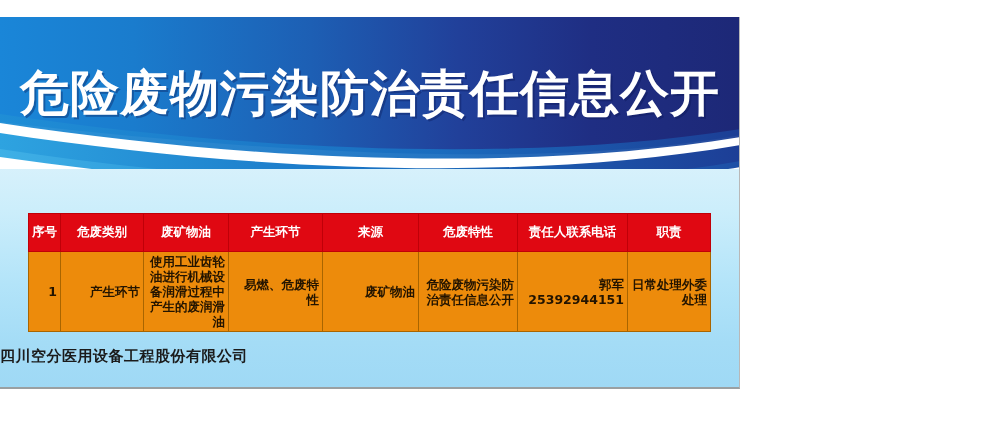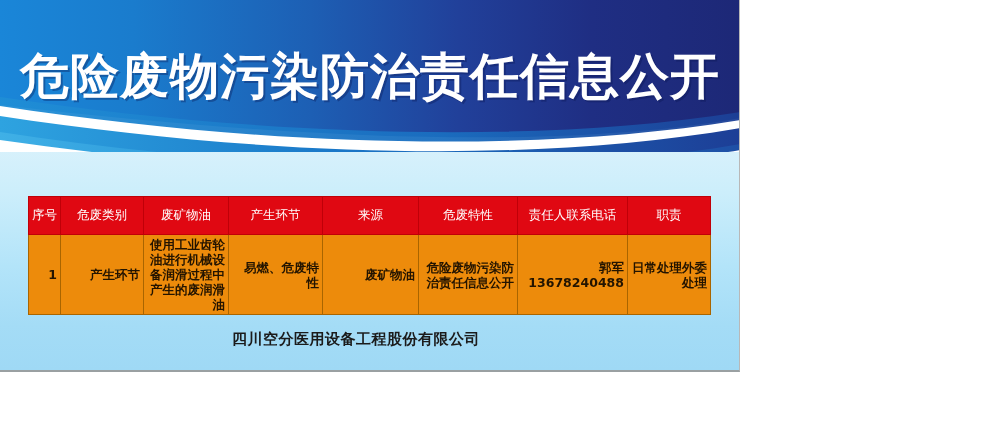--- a/index.html
+++ b/index.html
@@ -10,21 +10,21 @@
   body {
     width: 1000px;
     height: 442px;
     overflow: hidden;
     font-family: "DejaVu Sans", "Liberation Sans", sans-serif;
   }
 
   #poster {
     position: absolute;
     left: 0;
-    top: 0;
+    top: 17px;
     width: 740px;
     height: 372px;
     overflow: hidden;
     border-right: 1px solid #b8b8b8;
     border-bottom: 2px solid #9aa0a2;
     box-sizing: border-box;
     background: linear-gradient(to bottom,
         #fdfeff 0%,
         #f4fbfe 8%,
         #e3f4fc 28%,
@@ -68,21 +68,21 @@
     top: 196px;
     width: 682px;
     border-collapse: collapse;
     table-layout: fixed;
     border: 1px solid #9a6000;
   }
   #waste-table th {
     background: #e00812;
     color: #ffffff;
     font-size: 12.5px;
-    font-weight: normal;
+    font-weight: bold;
     height: 33px;
     padding: 2px 1px;
     border: 1px solid #c00008;
     vertical-align: middle;
     letter-spacing: 0px;
     white-space: nowrap;
   }
   #waste-table td {
     background: #ed8b0b;
     color: #231400;
@@ -97,21 +97,21 @@
   }
   td.cell-wrap { line-height: 14.5px; }
   .phone-line { font-family: "DejaVu Sans", "Liberation Sans", sans-serif; }
 
   
   .company-name {
     position: absolute;
     left: 0;
     top: 330px;
     width: 712px;
-    text-align: center;
+    text-align: left;
     font-size: 15px;
     font-weight: bold;
     color: #1b1b1b;
     letter-spacing: 0.5px;
     font-family: "DejaVu Sans", "Liberation Sans", sans-serif;
   }
 </style>
 </head>
 <body>
 
@@ -188,21 +188,21 @@
     <tbody>
       <tr>
         <td>1</td>
         <td>产生环节</td>
         <td class="cell-wrap">使用工业齿轮油进行机械设备润滑过程中产生的废润滑油</td>
         <td class="cell-wrap">易燃、危废特性</td>
         <td>废矿物油</td>
         <td class="cell-wrap">危险废物污染防治责任信息公开</td>
         <td>
           <div>郭军</div>
-          <div class="phone-line">13678240488</div>
+          <div class="phone-line">25392944151</div>
         </td>
         <td class="cell-wrap">日常处理外委处理</td>
       </tr>
     </tbody>
   </table>
 
   <div class="company-name">四川空分医用设备工程股份有限公司</div>
 
 </div>
 

